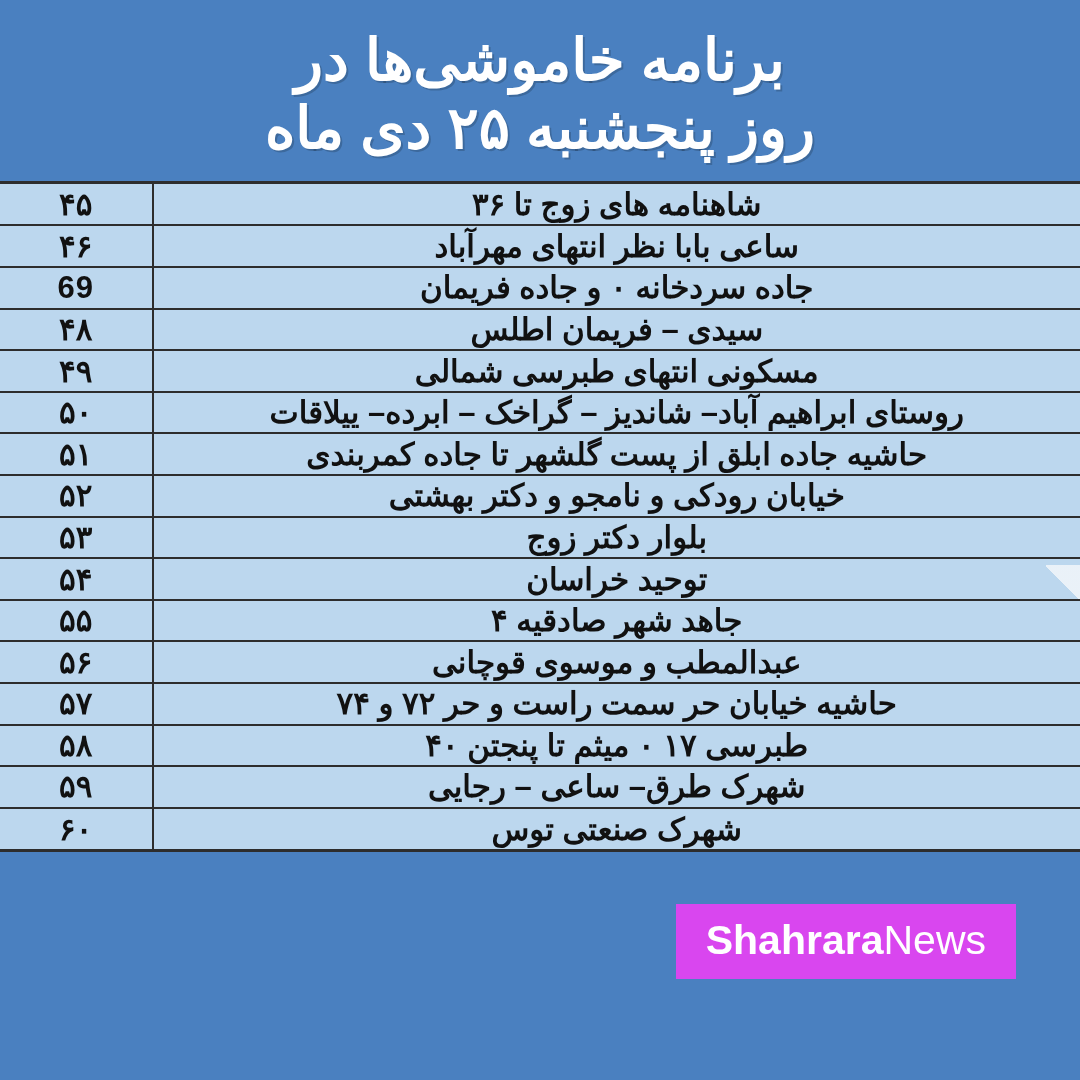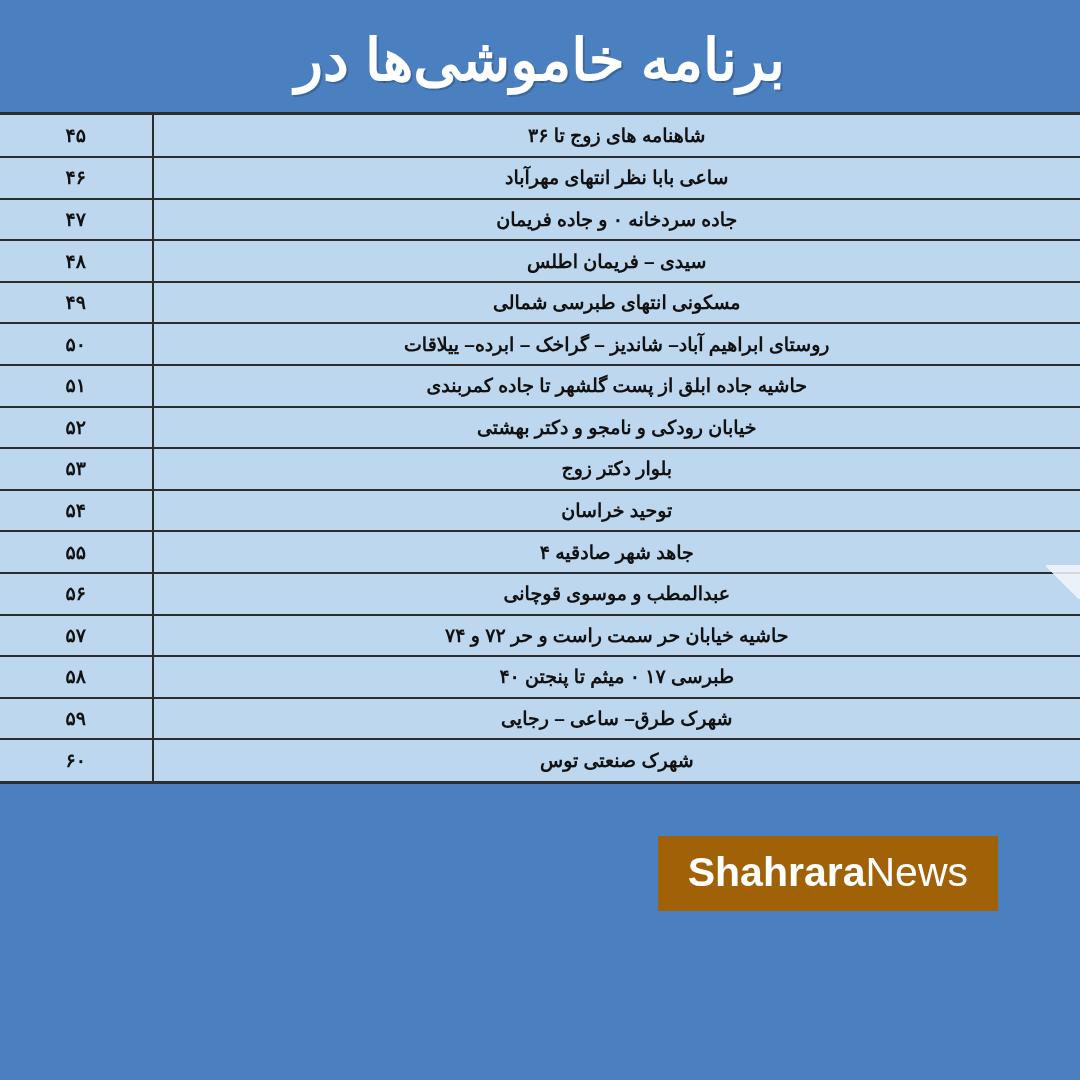--- a/index.html
+++ b/index.html
@@ -49,21 +49,21 @@
     border-collapse: collapse;
     background: #bcd7ee;
     direction: rtl;
   }
   table.outage tr {
     height: 41.6px;
   }
   table.outage td {
     border-bottom: 2px solid #2d2d2d;
     padding: 0 14px;
-    font-size: 19px;
+    font-size: 31px;
     color: #111111;
     font-weight: bold;
     vertical-align: middle;
   }
   table.outage tr:last-child td {
     border-bottom: none;
     text-align: center;
   }
   td.area {
     text-align: center;
@@ -89,23 +89,23 @@
     opacity: 0.85;
     pointer-events: none;
   }
   
   .footer {
     flex: 1;
     position: relative;
   }
   .logo-box {
     position: absolute;
-    right: 82px;
+    right: 64px;
     top: 52px;
-    background: #a16207;
+    background: #d946ef;
     padding: 16px 30px 18px 30px;
     display: flex;
     align-items: center;
     direction: ltr;
   }
   .logo-text {
     font-size: 41px;
     color: #ffffff;
     line-height: 1;
     white-space: nowrap;
@@ -117,36 +117,37 @@
     font-weight: normal;
   }
 </style>
 </head>
 <body>
 
 <div class="poster">
 
   <div class="title-block">
     <div class="title-line">برنامه خاموشی‌ها در</div>
+    <div class="title-line">روز پنجشنبه ۲۵ دی ماه</div>
   </div>
 
   <div class="table-wrap">
     <table class="outage">
       <tbody>
         <tr>
           <td class="area">شاهنامه های زوج تا ۳۶</td>
           <td class="num">۴۵</td>
         </tr>
         <tr>
           <td class="area">ساعی بابا نظر انتهای مهرآباد</td>
           <td class="num">۴۶</td>
         </tr>
         <tr>
           <td class="area">جاده سردخانه ۰ و جاده فریمان</td>
-          <td class="num">۴۷</td>
+          <td class="num">69</td>
         </tr>
         <tr>
           <td class="area">سیدی – فریمان اطلس</td>
           <td class="num">۴۸</td>
         </tr>
         <tr>
           <td class="area">مسکونی انتهای طبرسی شمالی</td>
           <td class="num">۴۹</td>
         </tr>
         <tr>

